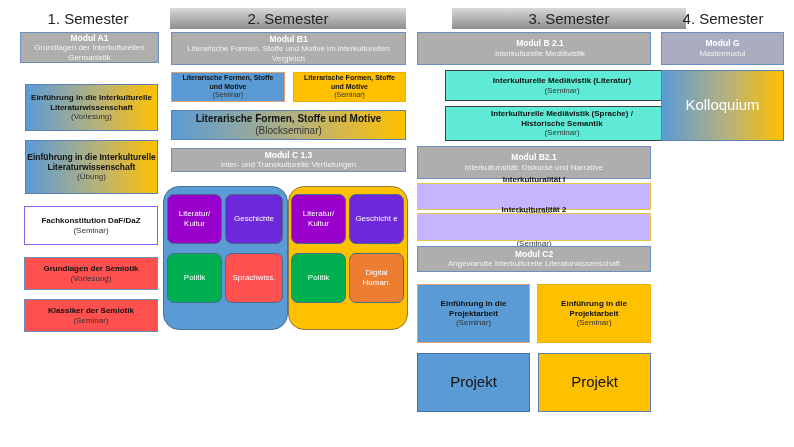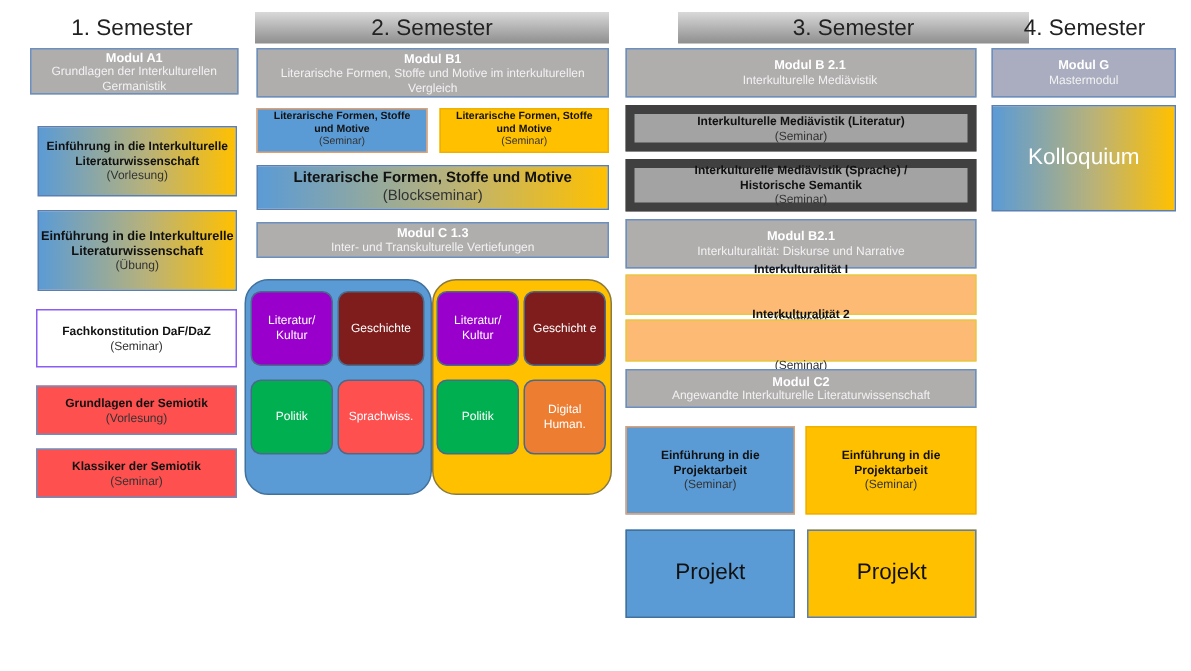--- a/index.html
+++ b/index.html
@@ -6,33 +6,33 @@
   body{width:794px;height:447px;position:relative;overflow:hidden;font-family:"Liberation Sans",sans-serif;}
   .abs{position:absolute;box-sizing:border-box;}
   .sem-title{font-size:15px;color:#222;text-align:center;display:flex;align-items:center;justify-content:center;}
   .sem-bar{background:linear-gradient(#d9d9d9,#8e8e8e);}
   .box{display:flex;flex-direction:column;align-items:center;justify-content:center;text-align:center;line-height:1.22;font-size:8px;}
   .mod{background:#b0adad;border:1.5px solid #6b8fbf;color:#fff;}
   .mod .t{font-weight:bold;font-size:8.5px;}
   .mod .s{font-size:8px;color:#f2f2f2;}
   .grad{background:linear-gradient(90deg,#5b9bd5,#b8b27a 55%,#ffc000);border:1px solid #5a7fb0;color:#111;}
   .blue{background:#5b9bd5;border:1px solid #e0a070;color:#111;}
-  .blue2{background:#fdba74;border:1px solid #e8c840;color:#111;gap:24px;}
+  .blue2{background:#c4b5fd;border:1px solid #e8c840;color:#111;gap:24px;}
   .blueP{background:#5b9bd5;border:1px solid #41719c;color:#111;}
   .gold{background:#ffc000;border:1px solid #f0b000;color:#111;}
-  .goldO{background:#a3a3a3;border:6px solid #404040;color:#111;}
+  .goldO{background:#5eead4;border:1px solid #404040;color:#111;margin-left:28px;}
   .goldP{background:#ffc000;border:1px solid #5a7fb0;color:#111;}
   .red{background:#ff5050;border:1px solid #6b8fbf;color:#111;}
   .white{background:#fff;border:1px solid #8b5cf6;color:#111;}
   .b{font-weight:bold;}
   .sub{color:#333;}
   .container{border-radius:16px;border:1px solid #41719c;}
   .tile{border-radius:7px;border:1px solid #4a6a8a;display:flex;align-items:center;justify-content:center;text-align:center;color:#fff;font-size:8px;line-height:1.3;}
   .purple{background:#9900cc;}
-  .cyan{background:#7f1d1d;}
+  .cyan{background:#6d28d9;}
   .green{background:#00b050;}
   .lred{background:#ff5050;}
   .orange{background:#ed7d31;}
   .proj{font-size:15px;color:#111;}
 </style>
 </head>
 <body>
 
 <div class="abs sem-title" style="left:18px;top:7px;width:140px;height:22px;">1. Semester</div>
 <div class="abs sem-title sem-bar" style="left:170px;top:8px;width:236px;height:21px;">2. Semester</div>

